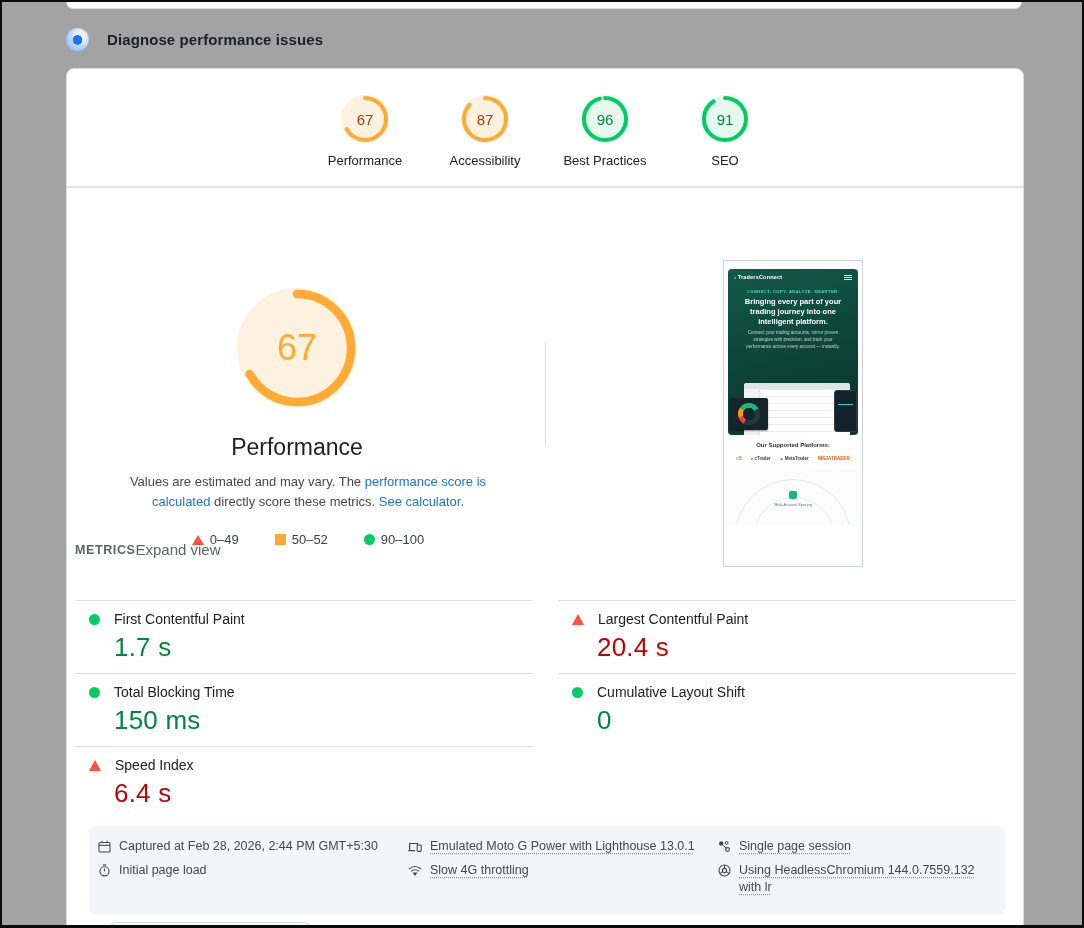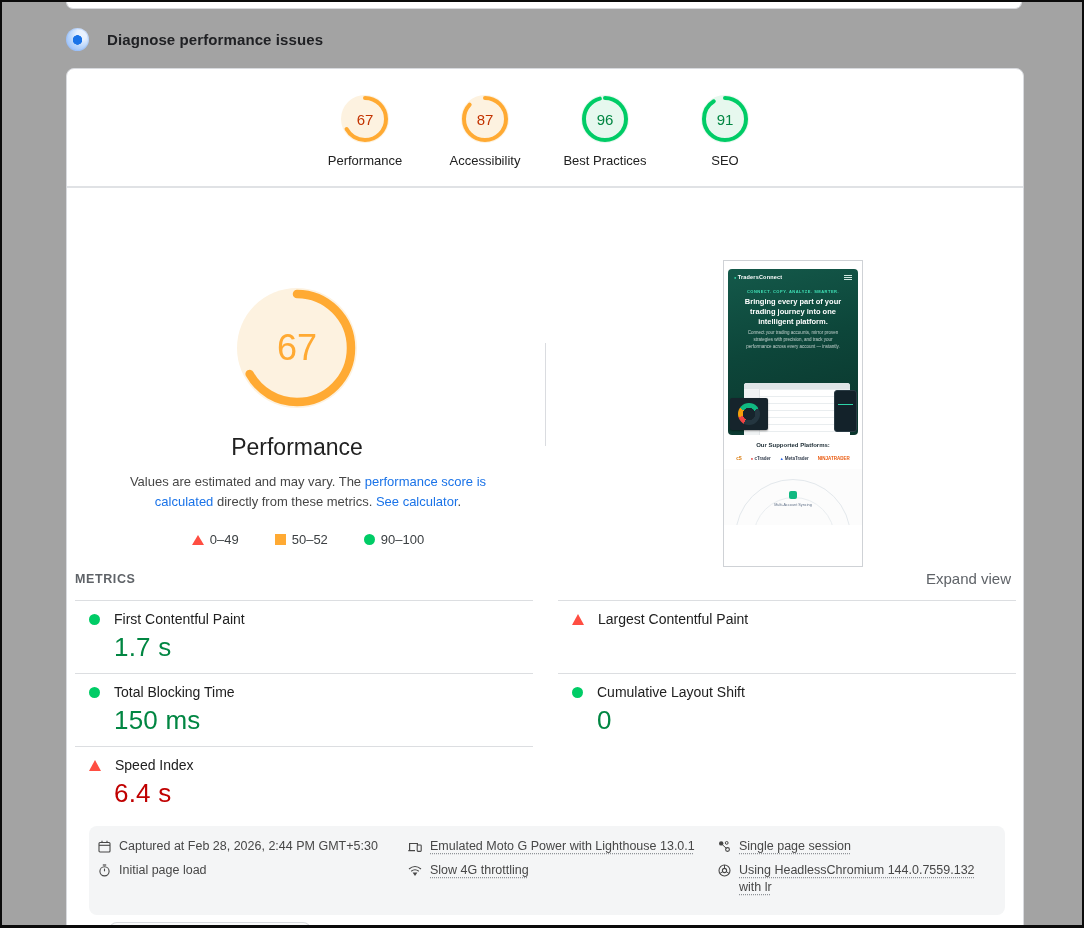--- a/index.html
+++ b/index.html
@@ -96,22 +96,22 @@
   .t-arcs { position:absolute; left:50%; top:10px; width:116px; height:116px; margin-left:-58px;
     border:1px solid #e3e8ec; border-radius:50%; }
   .t-arcs::before { content:""; position:absolute; left:17px; top:17px; width:80px; height:80px;
     border:1px solid #e9edf0; border-radius:50%; }
   .t-chip { position:absolute; left:50%; top:22px; width:8px; height:8px; margin-left:-4px;
     background:#10b981; border-radius:2px; }
   .t-bottom-label { position:absolute; left:0; right:0; top:34px; text-align:center;
     font-size:3.8px; color:#64748b; line-height:1.5; }
 
   
-  .metrics-header { position:absolute; left:8px; right:12px; top:501px; display:flex;
-    justify-content:space-between; align-items:center; }
+  .metrics-header { position:absolute; left:8px; right:12px; top:472px; display:flex;
+    align-items:center; }
   .metrics-caption { font-size:12.5px; font-weight:600; letter-spacing:.6px; color:#5f6368; }
   .expand-view { font-size:15px; color:#5f6368; cursor:pointer; }
   .metrics-grid { position:absolute; left:8px; top:531px; width:941px; display:grid;
     grid-template-columns:458px 458px; column-gap:25px; }
   .metric-block { border-top:1px solid #dcdee1; height:73px; padding:10px 0 0 14px; }
   .metric-head { display:flex; align-items:center; gap:14px; }
   .metric-icon { flex:none; }
   .metric-block.pass .metric-icon { width:11px; height:11px; border-radius:50%; background:#00cc66; }
   .metric-block.fail .metric-icon { width:0; height:0; border-left:6.5px solid transparent;
     border-right:6.5px solid transparent; border-bottom:11px solid #ff4e42; }
@@ -194,21 +194,21 @@
     <div class="perf-section">
       <div class="gauge gauge-lg big-gauge">
         <svg viewBox="0 0 120 120">
             <circle class="gauge-bg" cx="60" cy="60" r="60" fill="#fdf2e0"></circle>
             <circle class="arc" cx="60" cy="60" r="54" fill="none" stroke-width="8.5" stroke-linecap="round" pathLength="100" transform="rotate(-90 60 60)" stroke="#ffaa33" stroke-dasharray="67 33"></circle>
           </svg>
         <span class="gauge-num" style="color: rgb(255, 170, 51);">67</span>
       </div>
       <div class="perf-title">Performance</div>
 
-      <div class="disclaimer"><span>Values are estimated and may vary. The </span><a>performance score is calculated</a><span> directly from these metrics. </span><a>See calculator</a><span>.</span></div>
+      <div class="disclaimer"><span>Values are estimated and may vary. The </span><a>performance score is calculated</a><span> directly score these metrics. </span><a>See calculator</a><span>.</span></div>
 
       <div class="legend">
         <div class="legend-item">
           <span class="lg-triangle"></span>
           <span>0–49</span>
         </div>
         <div class="legend-item">
           <span class="lg-square"></span>
           <span>50–52</span>
         </div>
@@ -265,20 +265,21 @@
           <span class="metric-icon"></span>
           <span class="metric-name">First Contentful Paint</span>
         </div>
         <div class="metric-value">1.7 s</div>
       </div>
       <div class="metric-block fail">
         <div class="metric-head">
           <span class="metric-icon"></span>
           <span class="metric-name">Largest Contentful Paint</span>
         </div>
+        <div class="metric-value">20.4 s</div>
       </div>
       <div class="metric-block pass">
         <div class="metric-head">
           <span class="metric-icon"></span>
           <span class="metric-name">Total Blocking Time</span>
         </div>
         <div class="metric-value">150 ms</div>
       </div>
       <div class="metric-block pass">
         <div class="metric-head">

